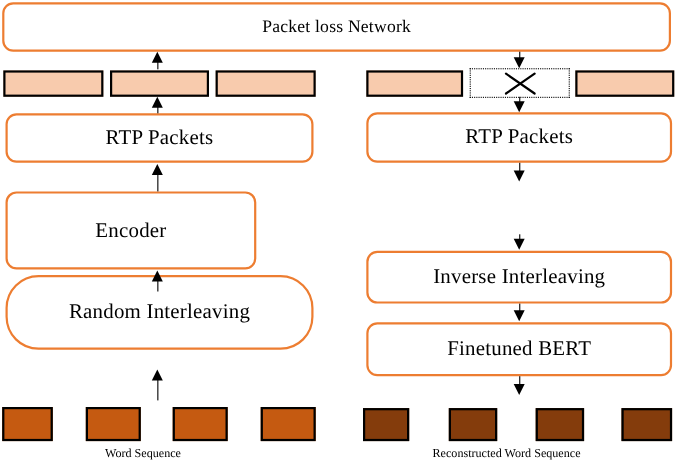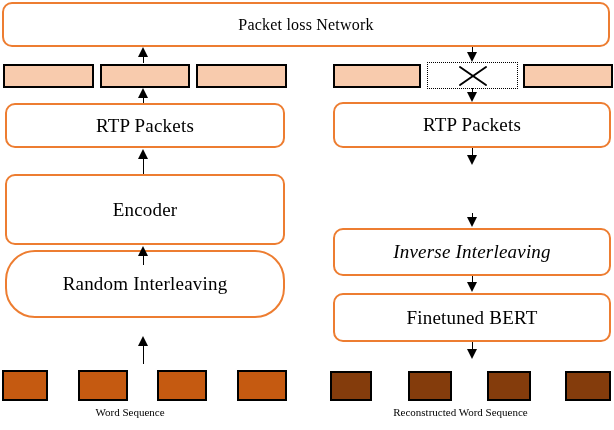--- a/index.html
+++ b/index.html
@@ -57,31 +57,31 @@
     <svg width="32" height="22" viewBox="0 0 32 22">
       <line x1="3" y1="2" x2="29" y2="20" stroke="#000" stroke-width="2" stroke-linecap="round"></line>
       <line x1="29" y1="2" x2="3" y2="20" stroke="#000" stroke-width="2" stroke-linecap="round"></line>
     </svg>
   </div>
   <div class="packet" style="left:523px;top:64px;width:90px;height:24px;"></div>
 
   <div class="obox" style="left:5px;top:103px;width:280px;height:45px;">
     <span>RTP Packets</span>
   </div>
-  <div class="obox" style="left:5px;top:174px;width:280px;height:71px;">
+  <div class="obox" style="left:5px;top:174px;width:228px;height:71px;">
     <span>Encoder</span>
   </div>
   <div class="obox" style="left:5px;top:250px;width:280px;height:68px;border-radius:30px;">
     <span>Random Interleaving</span>
   </div>
 
   <div class="obox" style="left:333px;top:102px;width:278px;height:46px;">
     <span>RTP Packets</span>
   </div>
-  <div class="obox" style="left:333px;top:228px;width:278px;height:48px;font-style:italic;">
+  <div class="obox" style="left:333px;top:228px;width:278px;height:48px;">
     <span>Inverse Interleaving</span>
   </div>
   <div class="obox" style="left:333px;top:293px;width:278px;height:49px;">
     <span>Finetuned BERT</span>
   </div>
 
   <div class="arrow up" style="left:138px;top:47px;height:16px;">
     <div class="shaft"></div>
     <div class="head"></div>
   </div>

